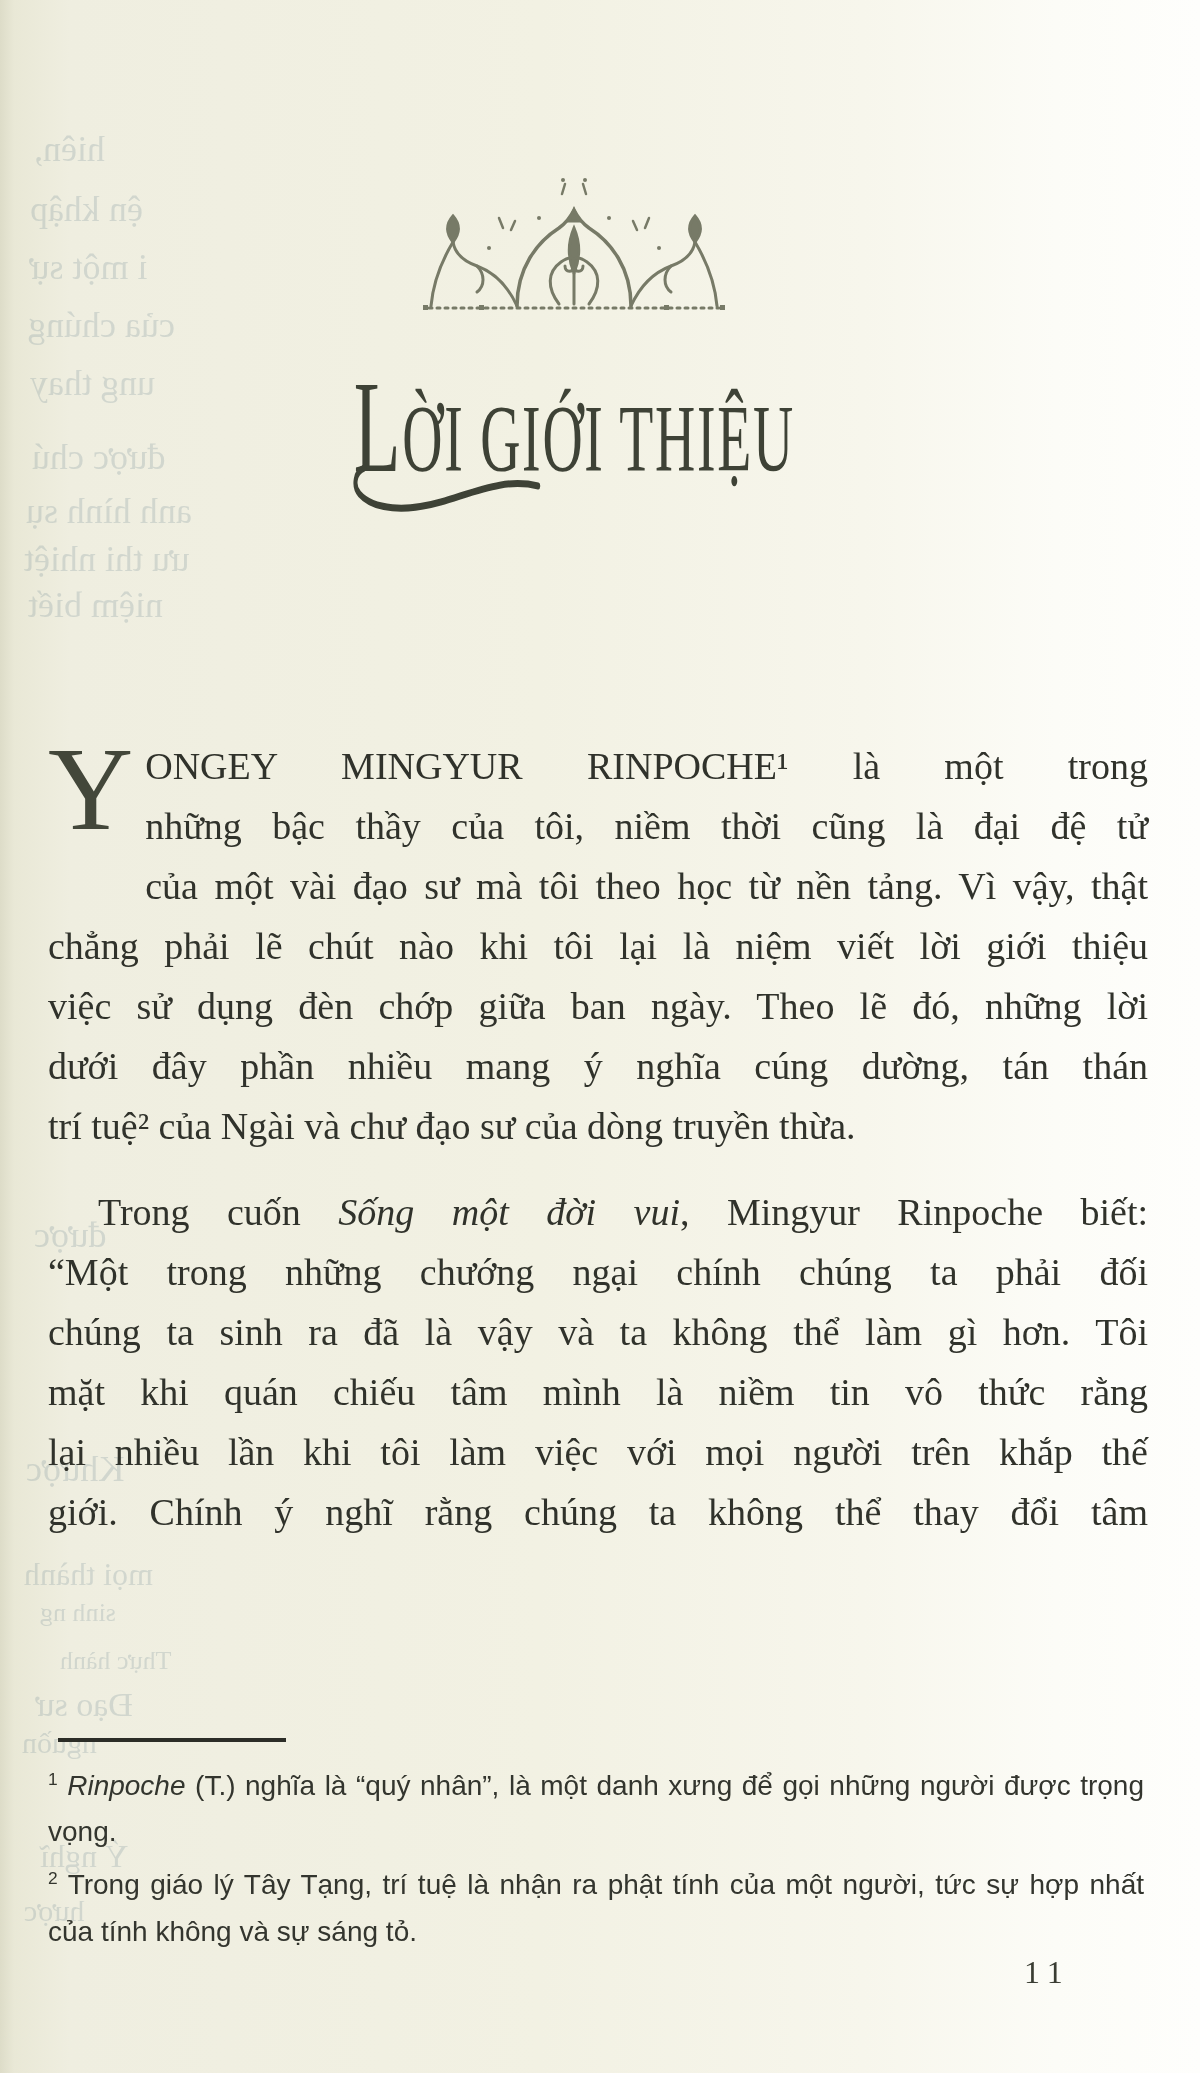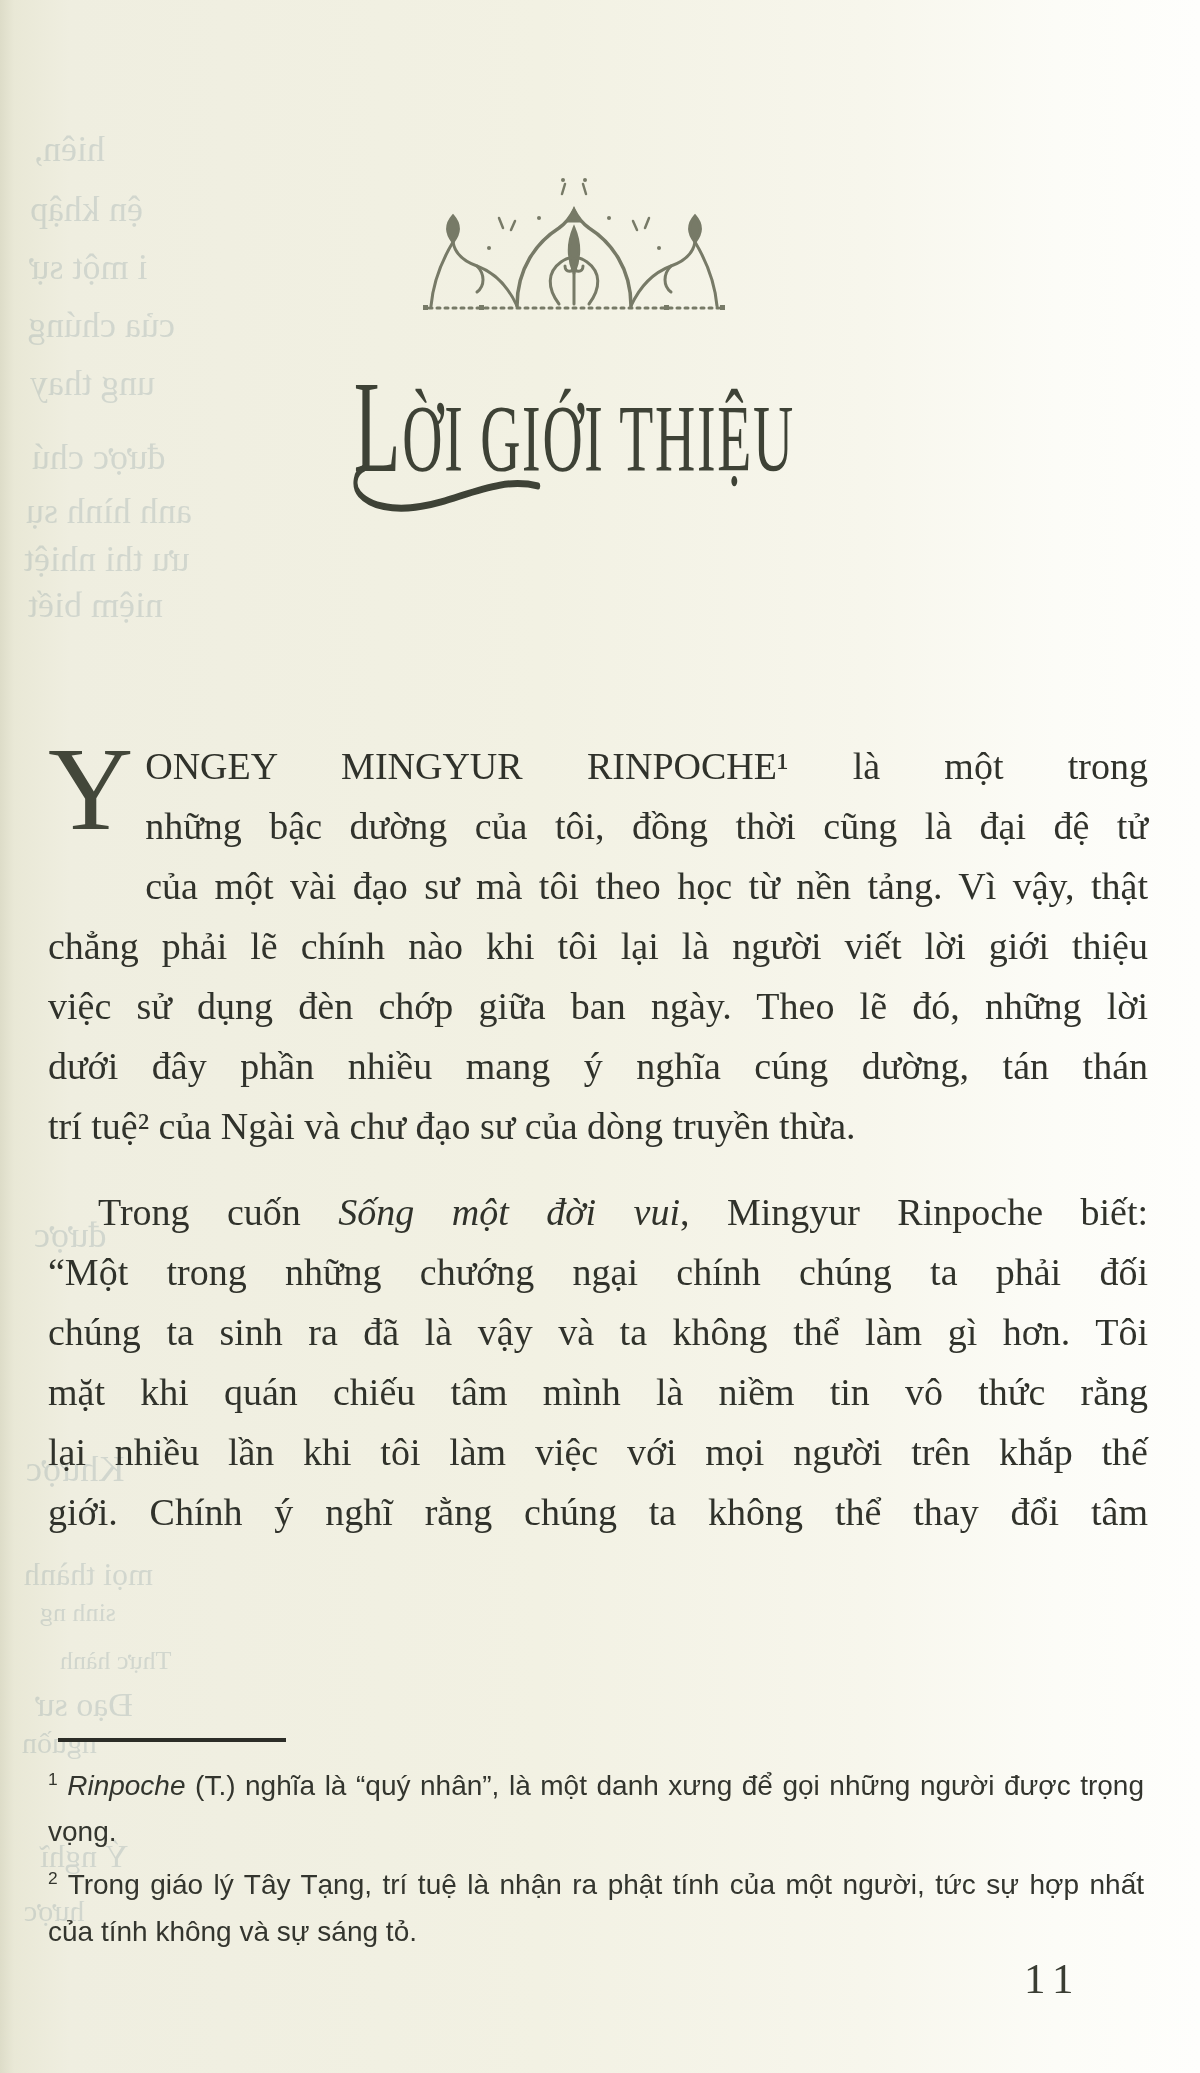--- a/index.html
+++ b/index.html
@@ -31,21 +31,21 @@
   .line.last{text-align-last:left;}
   .indent{padding-left:50px;}
   .dropcap{float:left;font-size:118px;line-height:100px;height:118px;margin:4px 12px 0 0;color:#43473a;}
   .p2{margin-top:26px;}
   .it{font-style:italic;}
   
   .fsep{position:absolute;top:1738px;left:58px;width:228px;height:4px;background:#2c2d27;}
   .footnotes{position:absolute;top:1756px;left:48px;right:56px;font-family:"Liberation Sans",sans-serif;font-size:28px;line-height:46px;color:#33352e;text-align:justify;}
   .fn{margin:0;}
   .fn sup{font-size:.62em;}
-  .pagenum{position:absolute;top:1954px;left:1024px;font-size:43px;letter-spacing:8px;color:#3a3d33;}
+  .pagenum{position:absolute;top:1954px;left:1024px;font-size:32px;letter-spacing:8px;color:#3a3d33;}
 </style>
 </head>
 <body>
 
 <div class="page">
 
   <div class="ghost-layer">
       <span class="ghost" style="left: 34px; top: 128px; font-size: 36px;">hiên,</span>
       <span class="ghost" style="left: 30px; top: 188px; font-size: 36px;">ện khập</span>
       <span class="ghost" style="left: 30px; top: 246px; font-size: 36px;">i một sự</span>
@@ -110,23 +110,23 @@
         <path d="M24,4 C8,8 4,22 16,30 C40,46 96,48 156,38 C220,27 268,14 324,22" stroke="#3e4236" stroke-width="7" fill="none" stroke-linecap="round"></path>
       </svg><span class="t-init">L</span><span class="t-rest">ỜI GIỚI THIỆU</span>
     </span>
   </div>
 
   <div class="body-text">
     <div>
       <span class="dropcap">Y</span>
       <div>
           <div class="line">ONGEY MINGYUR RINPOCHE¹ là một trong</div>
-          <div class="line">những bậc dường của tôi, đồng thời cũng là đại đệ tử</div>
+          <div class="line">những bậc thầy của tôi, niềm thời cũng là đại đệ tử</div>
           <div class="line">của một vài đạo sư mà tôi theo học từ nền tảng. Vì vậy, thật</div>
-          <div class="line">chẳng phải lẽ chính nào khi tôi lại là người viết lời giới thiệu</div>
+          <div class="line">chẳng phải lẽ chút nào khi tôi lại là niệm viết lời giới thiệu</div>
           <div class="line">việc sử dụng đèn chớp giữa ban ngày. Theo lẽ đó, những lời</div>
           <div class="line">dưới đây phần nhiều mang ý nghĩa cúng dường, tán thán</div>
           <div class="line last">trí tuệ² của Ngài và chư đạo sư của dòng truyền thừa.</div>
         </div>
     </div>
     <div class="p2">
       <div class="line indent"><span>Trong cuốn </span><span class="it">Sống một đời vui</span><span>, Mingyur Rinpoche biết:</span></div>
       <div>
           <div class="line">“Một trong những chướng ngại chính chúng ta phải đối</div>
           <div class="line">chúng ta sinh ra đã là vậy và ta không thể làm gì hơn. Tôi</div>

